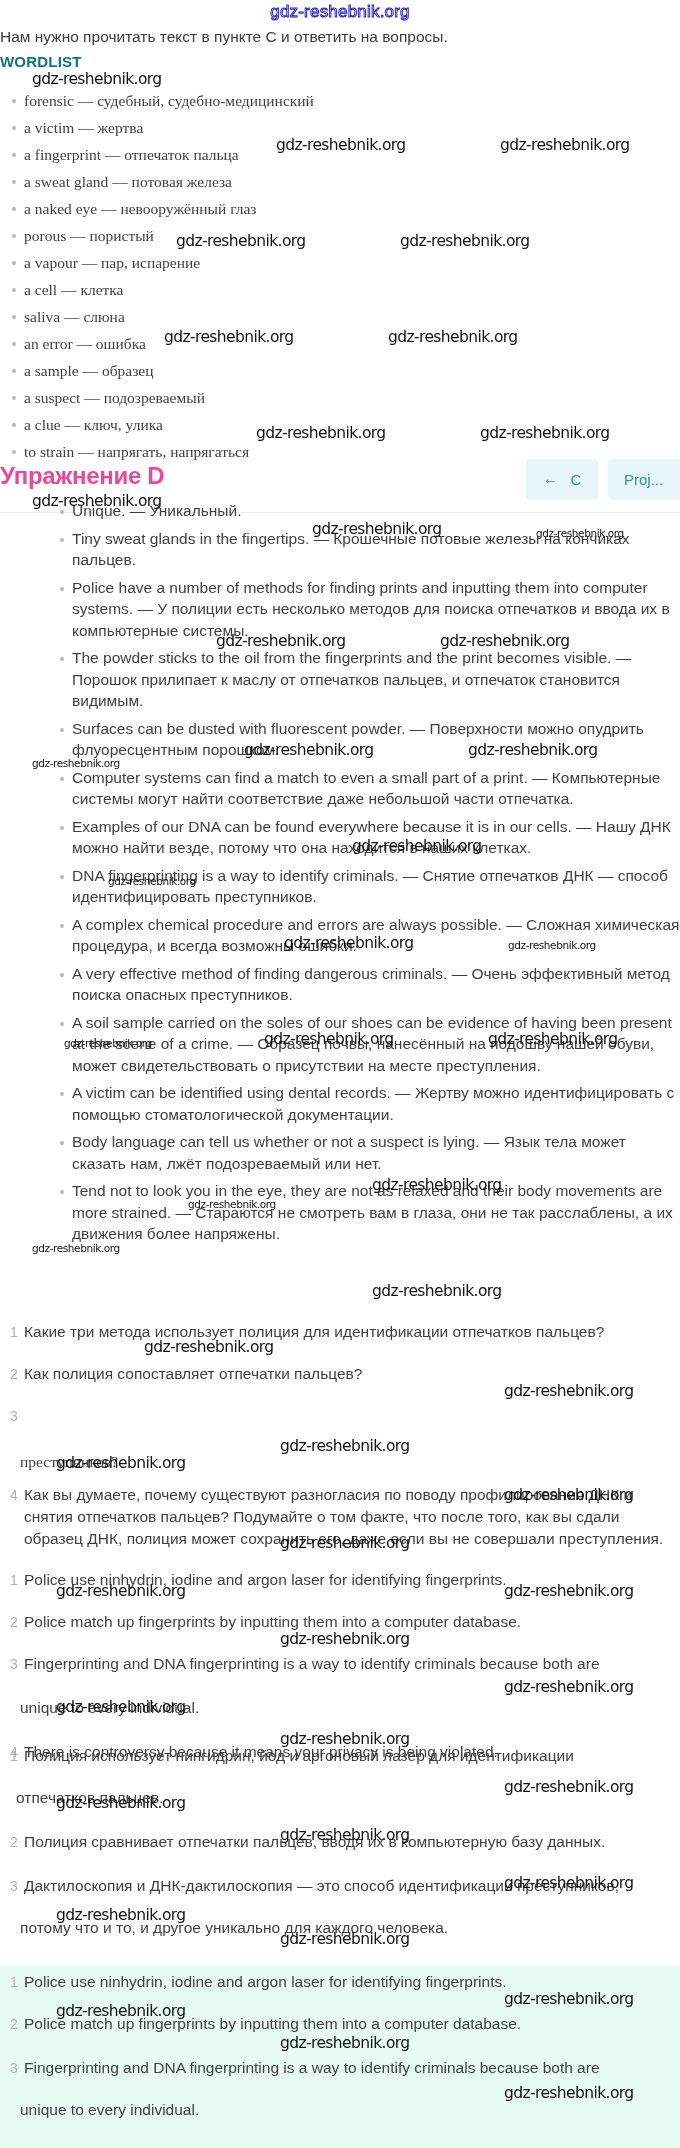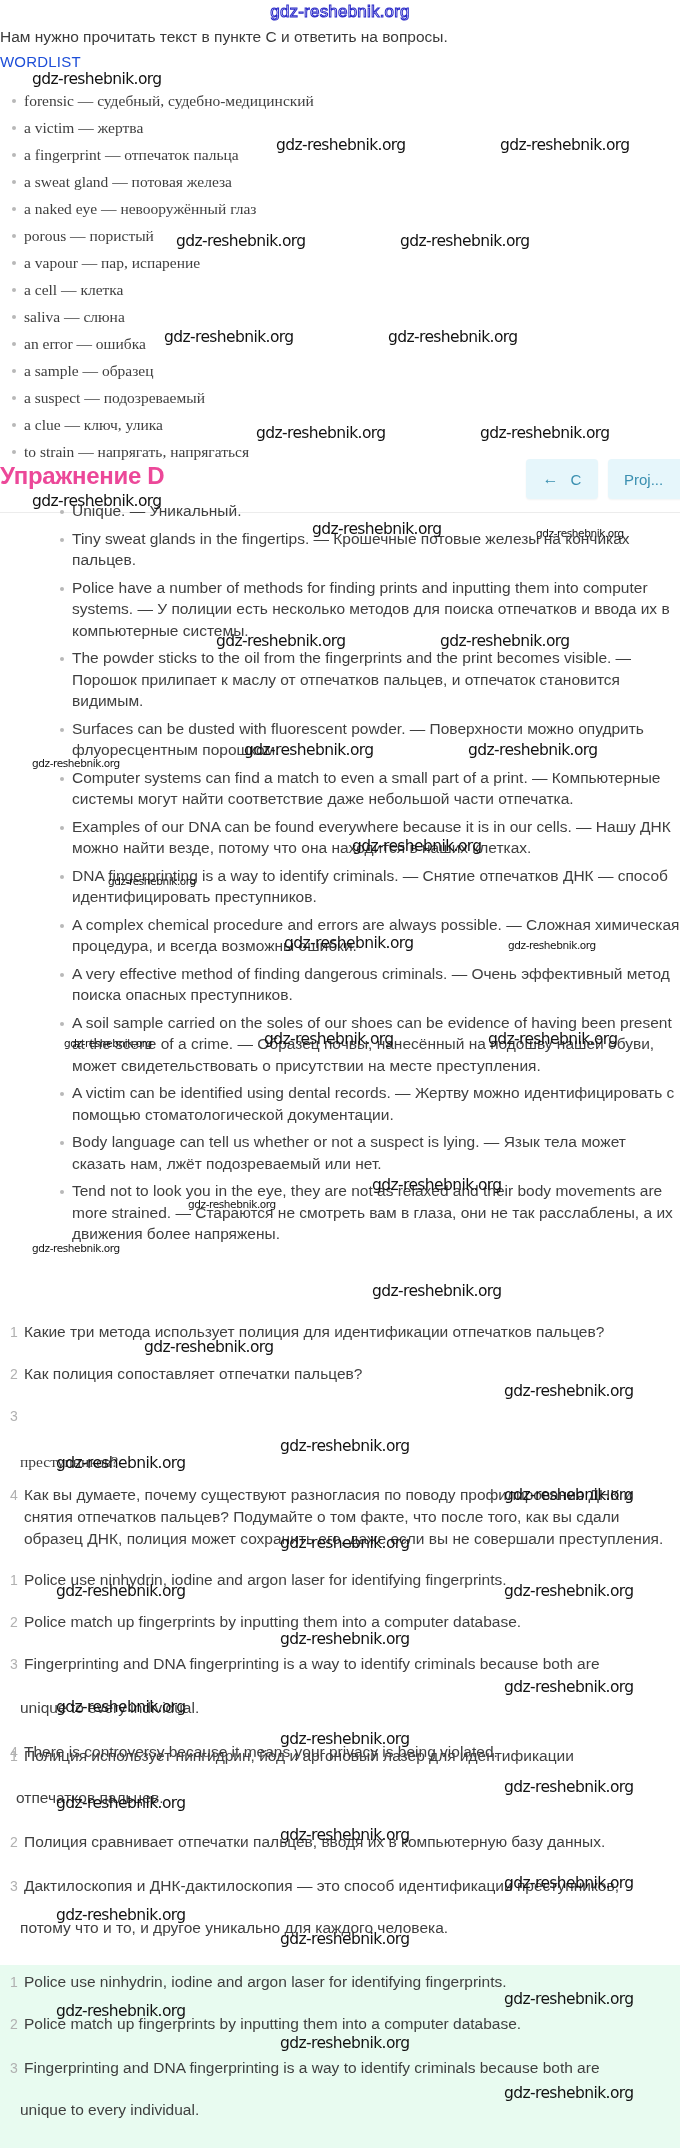--- a/index.html
+++ b/index.html
@@ -17,21 +17,21 @@
     text-align: center;
     font-family: "Liberation Sans", sans-serif;
     font-size: 17px;
     color: #ffffff;
     -webkit-text-stroke: 1px #2a2ac8;
     letter-spacing: 0.2px;
   }
   .intro { position: absolute; left: 0; top: 28px; font-size: 15.5px; color: #3a3a3a; }
   .wordlist-title {
     position: absolute; left: 0; top: 53px;
-    font-weight: normal; font-size: 15px; color: #1d4ed8; letter-spacing: 0.2px;
+    font-weight: bold; font-size: 15px; color: #0f766e; letter-spacing: 0.2px;
   }
   .bullet-list { position: absolute; left: 0; width: 680px; list-style: none; }
   .bullet-item { position: relative; padding-left: 24px; font-size: 15.5px; line-height: 23px; color: #3f3f3f; }
   .bullet-item::before {
     content: ""; position: absolute; left: 12px; top: 10px;
     width: 4px; height: 4px; border-radius: 50%; background: #b8b8b8;
   }
   #wordlist .bullet-item { height: 27px; }
   .section-title {
     position: absolute; left: 0; top: 462px;

